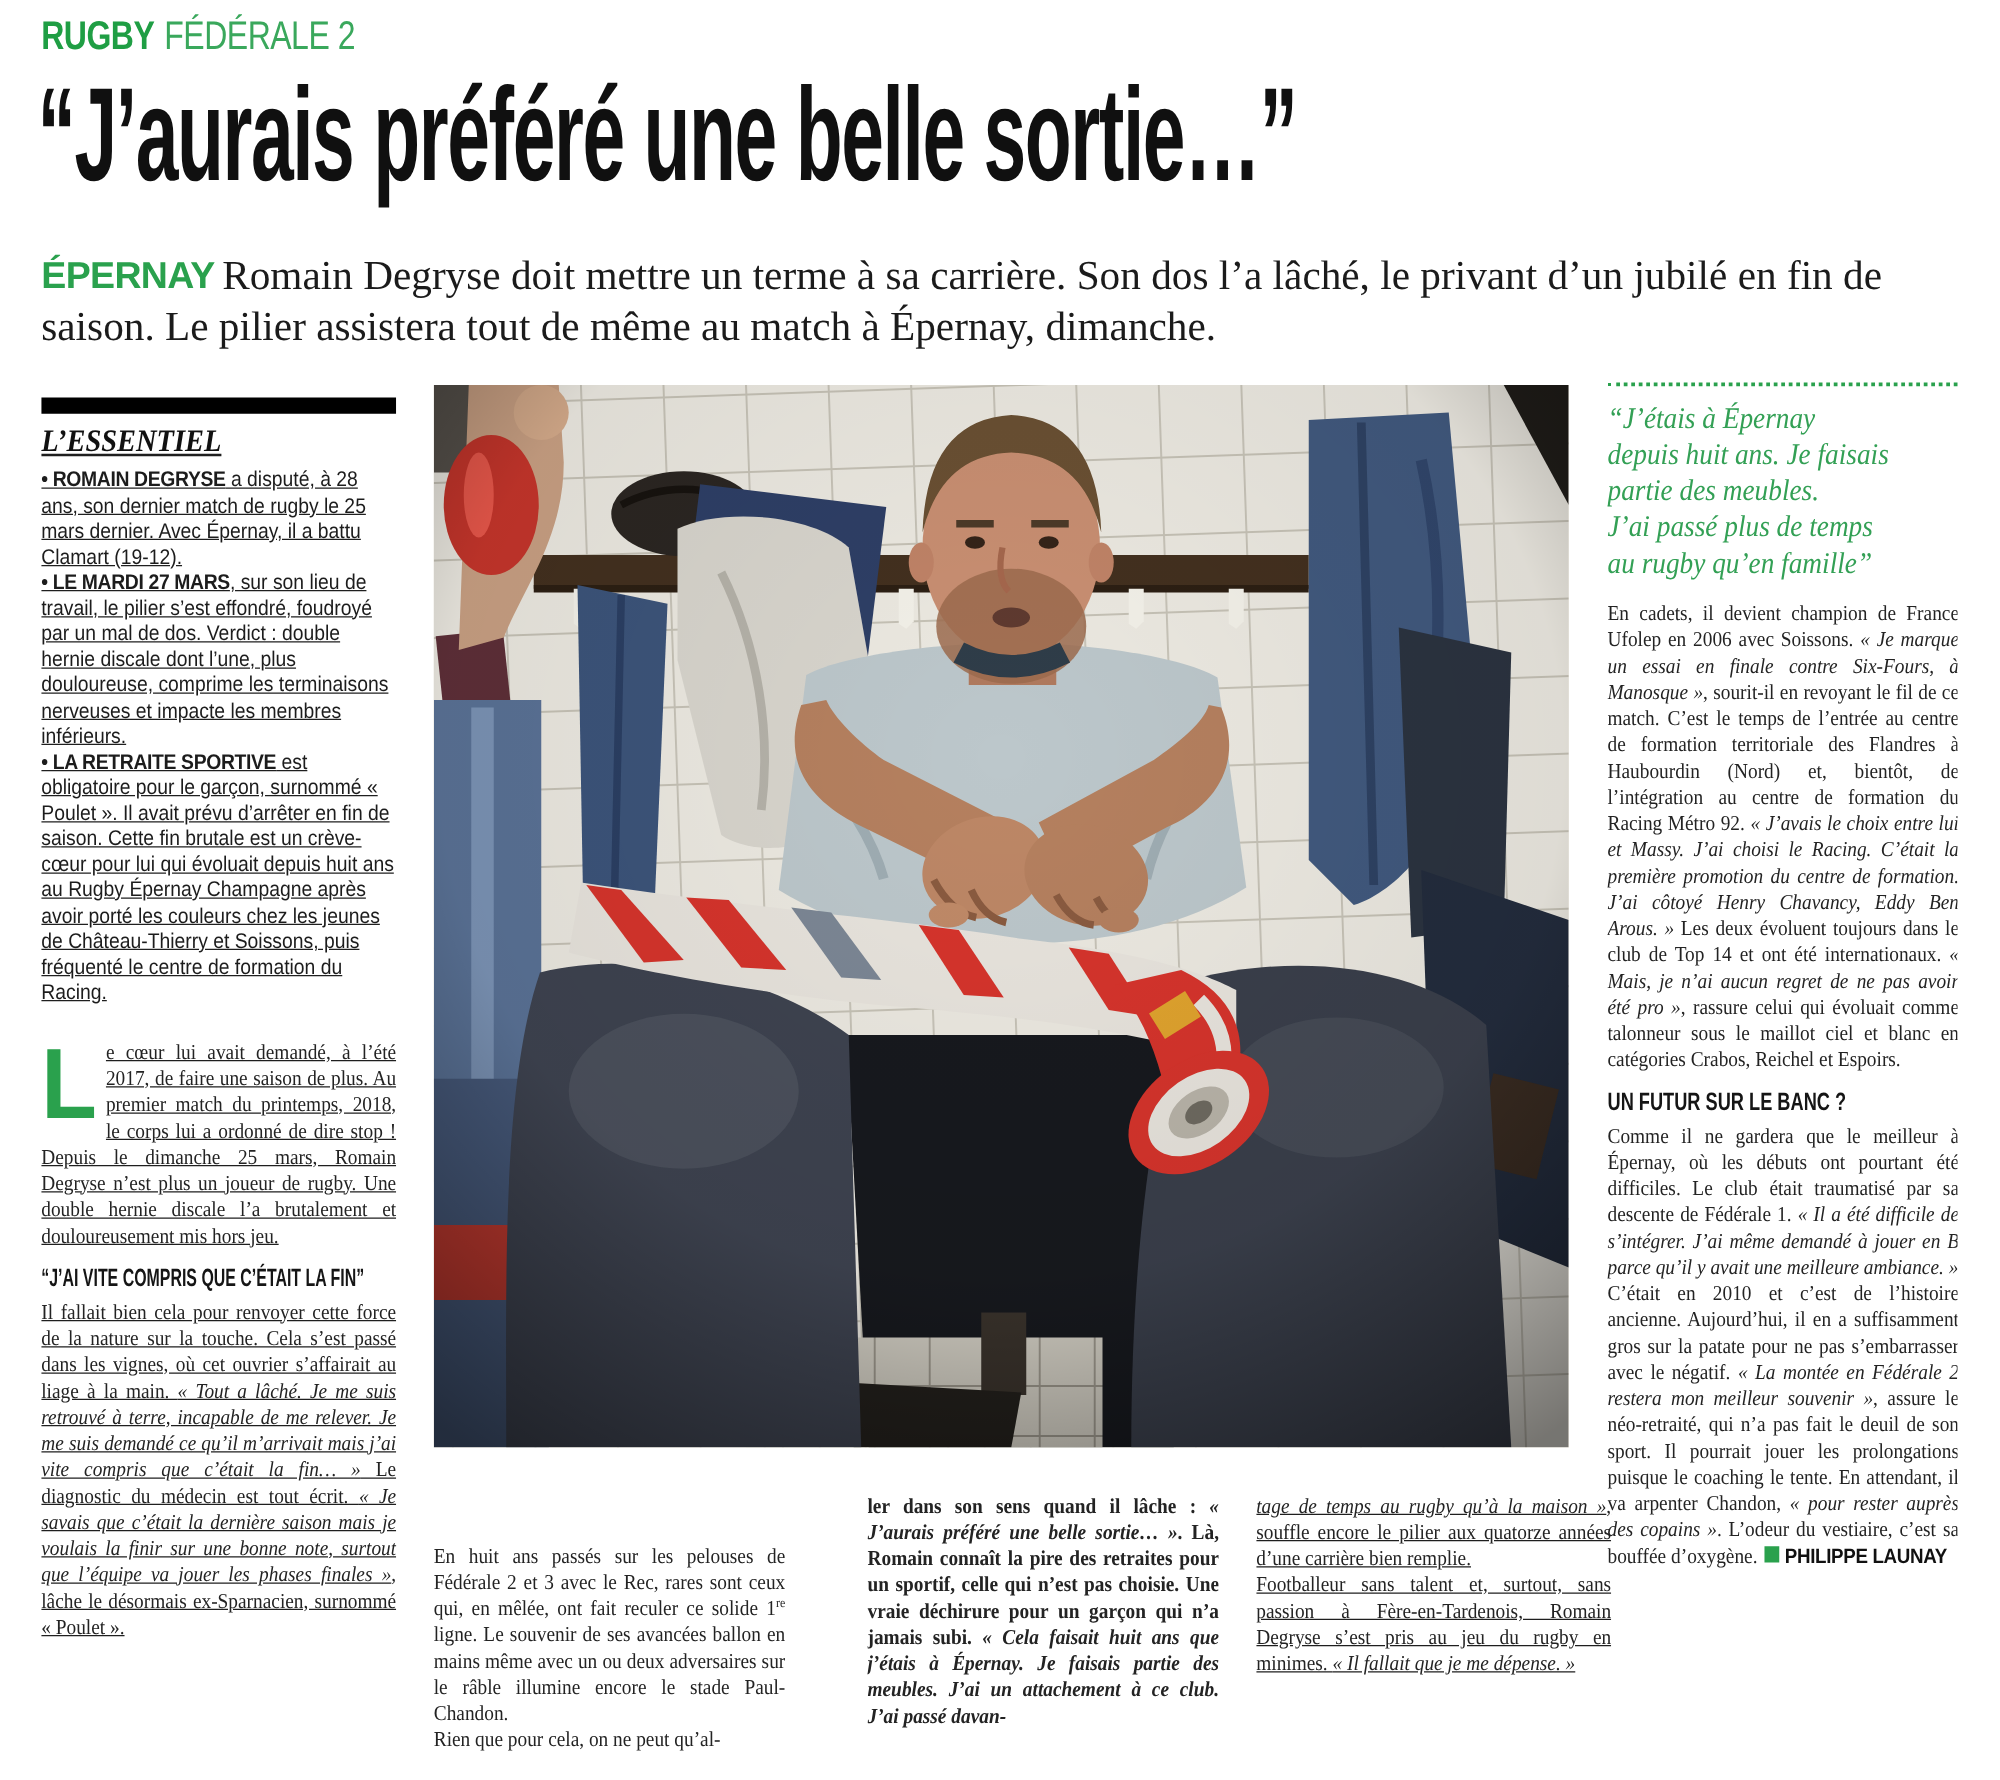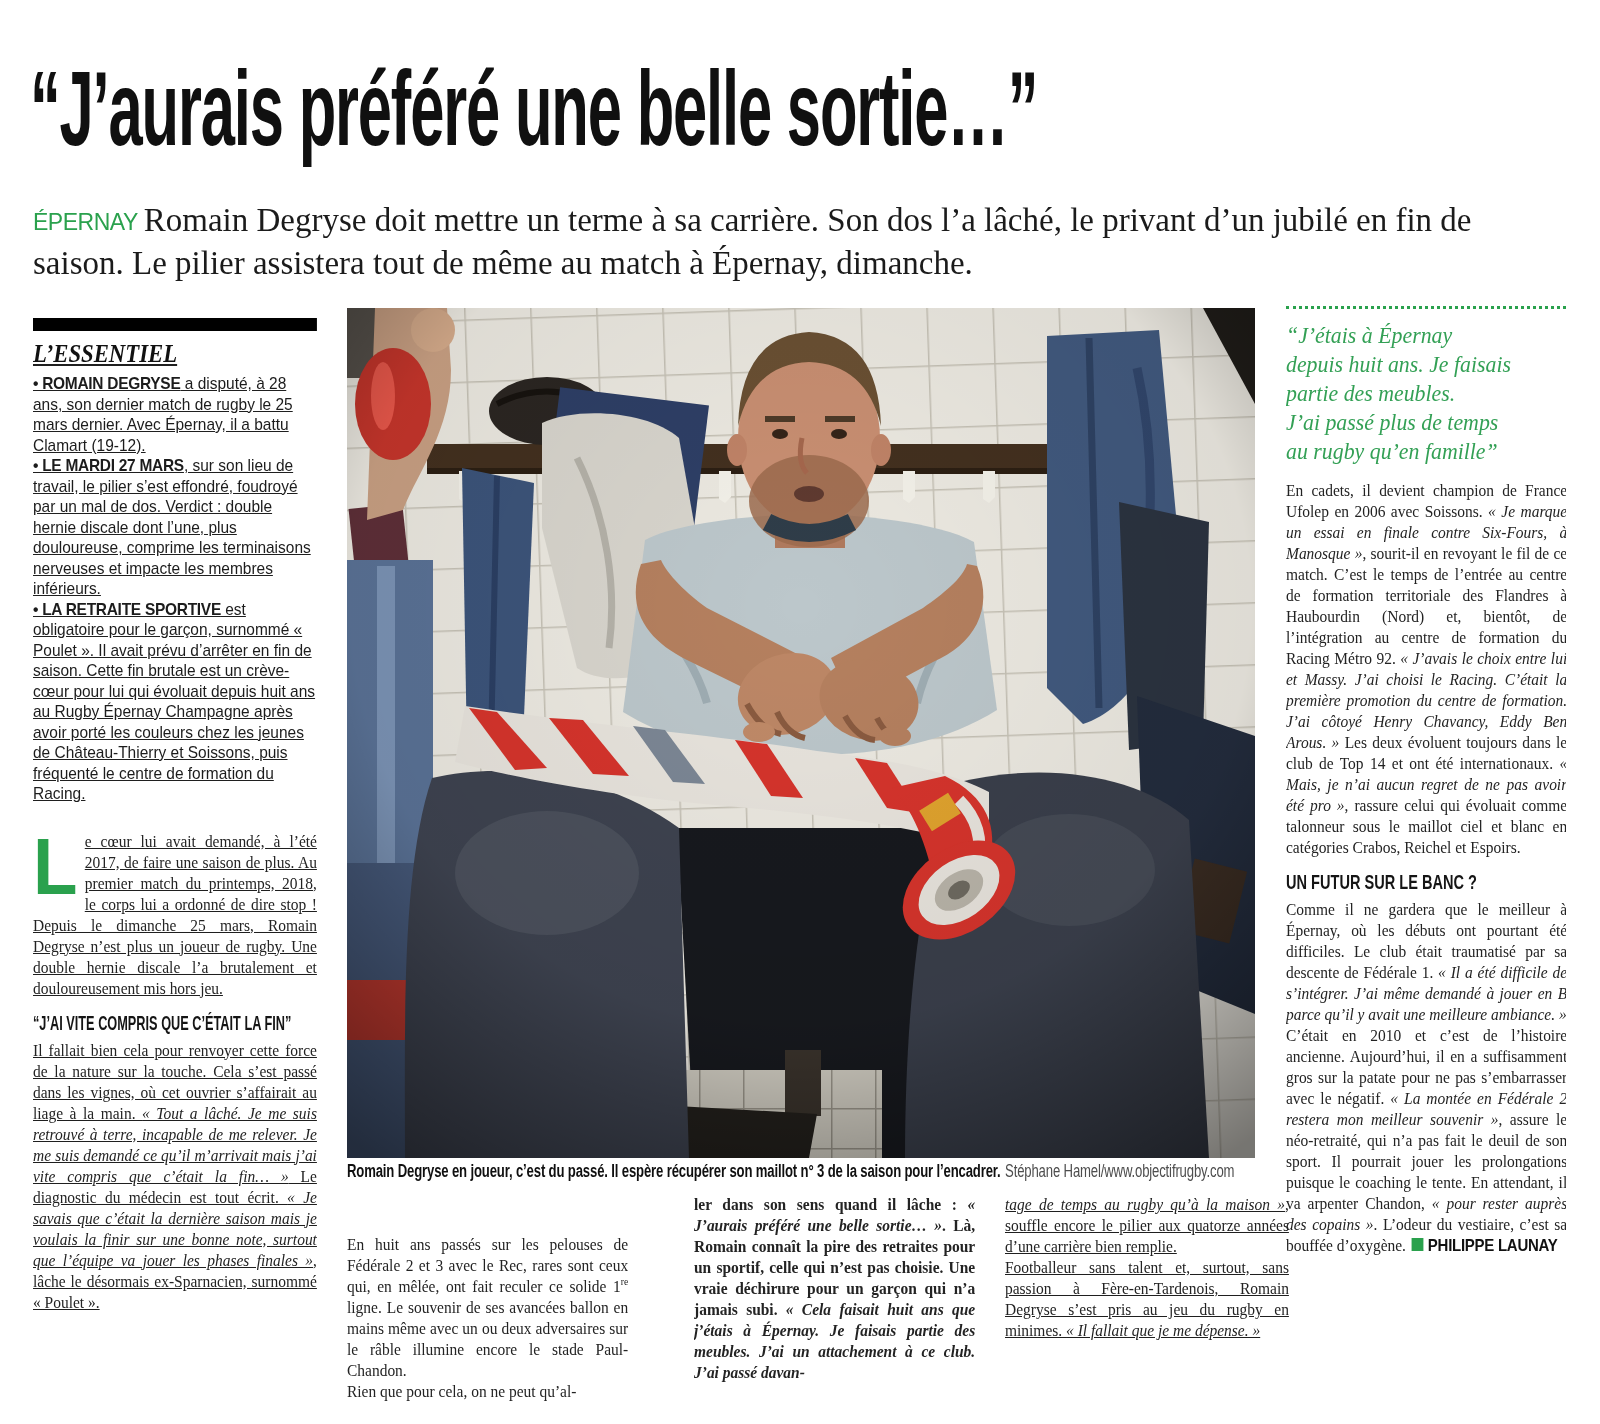--- a/index.html
+++ b/index.html
@@ -13,21 +13,21 @@
   .kicker-sport{color:#1f9e44;}
   .kicker-comp{color:#3aa85c;font-weight:400;margin-left:10px;}
 
   .headline{position:absolute;left:30px;top:50px;height:140px;}
   .headline-inner{display:inline-block;white-space:nowrap;transform:scaleX(.58);transform-origin:0 0;
       font-family:"Liberation Sans",sans-serif;font-weight:700;font-size:106px;line-height:1.1;
       letter-spacing:-2px;color:#101010;}
 
   .standfirst{position:absolute;left:33px;top:200px;width:1520px;
       font-size:33px;line-height:41px;color:#1b1b1b;}
-  .standfirst .loc{font-family:"Liberation Sans",sans-serif;font-weight:400;font-size:23px;
+  .standfirst .loc{font-family:"Liberation Sans",sans-serif;font-weight:700;font-size:30px;
       color:#2aa14d;letter-spacing:-.5px;margin-right:6px;vertical-align:1px;}
 
   
   .squish{transform:scaleX(.91);transform-origin:0 0;width:312px;}
   .squish-n{transform:scaleX(.91);transform-origin:0 0;width:309px;}
   .bodytext{font-size:17px;line-height:21px;text-align:justify;color:#232323;}
   .bodytext p{margin:0;}
   .seg-it{font-style:italic;}
   .seg-sup{font-size:.62em;vertical-align:super;line-height:0;}
 
@@ -69,20 +69,25 @@
       font-size:24px;line-height:29px;color:#33a055;}
   .byline-sq{display:inline-block;width:13px;height:13px;background:#2aa14d;margin:0 5px 0 6px;}
   .byline{font-family:"Liberation Sans",sans-serif;font-weight:700;font-size:16.5px;
       letter-spacing:-.3px;color:#111;}
 </style>
 </head>
 <body>
 
 <div class="page">
 
+  <div class="kicker">
+    <span class="kicker-inner">
+      <span class="kicker-sport">RUGBY</span><span class="kicker-comp">FÉDÉRALE 2</span>
+    </span>
+  </div>
 
   <div class="headline">
     <span class="headline-inner">“J’aurais préféré une belle sortie…”</span>
   </div>
 
   <div class="standfirst">
     <span class="loc">ÉPERNAY</span><span>Romain Degryse doit mettre un terme à sa carrière. Son dos l’a lâché, le privant d’un jubilé en fin de saison. Le pilier assistera tout de même au match à Épernay, dimanche.</span>
   </div>
 
   <div class="col1">
@@ -238,25 +243,20 @@
             <ellipse cx="412" cy="424" rx="16" ry="10" fill="#c08a68"></ellipse>
             <ellipse cx="548" cy="428" rx="16" ry="10" fill="#b5805f"></ellipse>
           </g>
         </g>
       </g>
 
       <rect x="0" y="0" width="908" height="850" fill="url(#vig)"></rect>
     </svg>
   </div>
 
-  <div class="caption">
-    <span class="caption-inner">
-      <span class="caption-main">Romain Degryse en joueur, c’est du passé. Il espère récupérer son maillot n° 3 de la saison pour l’encadrer.</span><span class="caption-credit">Stéphane Hamel/www.objectifrugby.com</span>
-    </span>
-  </div>
 
   <div class="undercol uc2">
     <div class="squish-n bodytext">
       <p><span>En huit ans passés sur les pelouses de Fédérale 2 et 3 avec le Rec, rares sont ceux qui, en mêlée, ont fait reculer ce solide 1</span><span class="seg-sup">re</span><span> ligne. Le souvenir de ses avancées ballon en mains même avec un ou deux adversaires sur le râble illumine encore le stade Paul-Chandon.</span></p>
       <p><span>Rien que pour cela, on ne peut qu’al-</span></p>
     </div>
   </div>
   <div class="undercol uc3">
     <div class="squish-n bodytext">
       <p><span>ler dans son sens quand il lâche : </span><span class="seg-it">« J’aurais préféré une belle sortie… »</span><span>. Là, Romain connaît la pire des retraites pour un sportif, celle qui n’est pas choisie. Une vraie déchirure pour un garçon qui n’a jamais subi. </span><span class="seg-it">« Cela faisait huit ans que j’étais à Épernay. Je faisais partie des meubles. J’ai un attachement à ce club. J’ai passé davan-</span></p>

